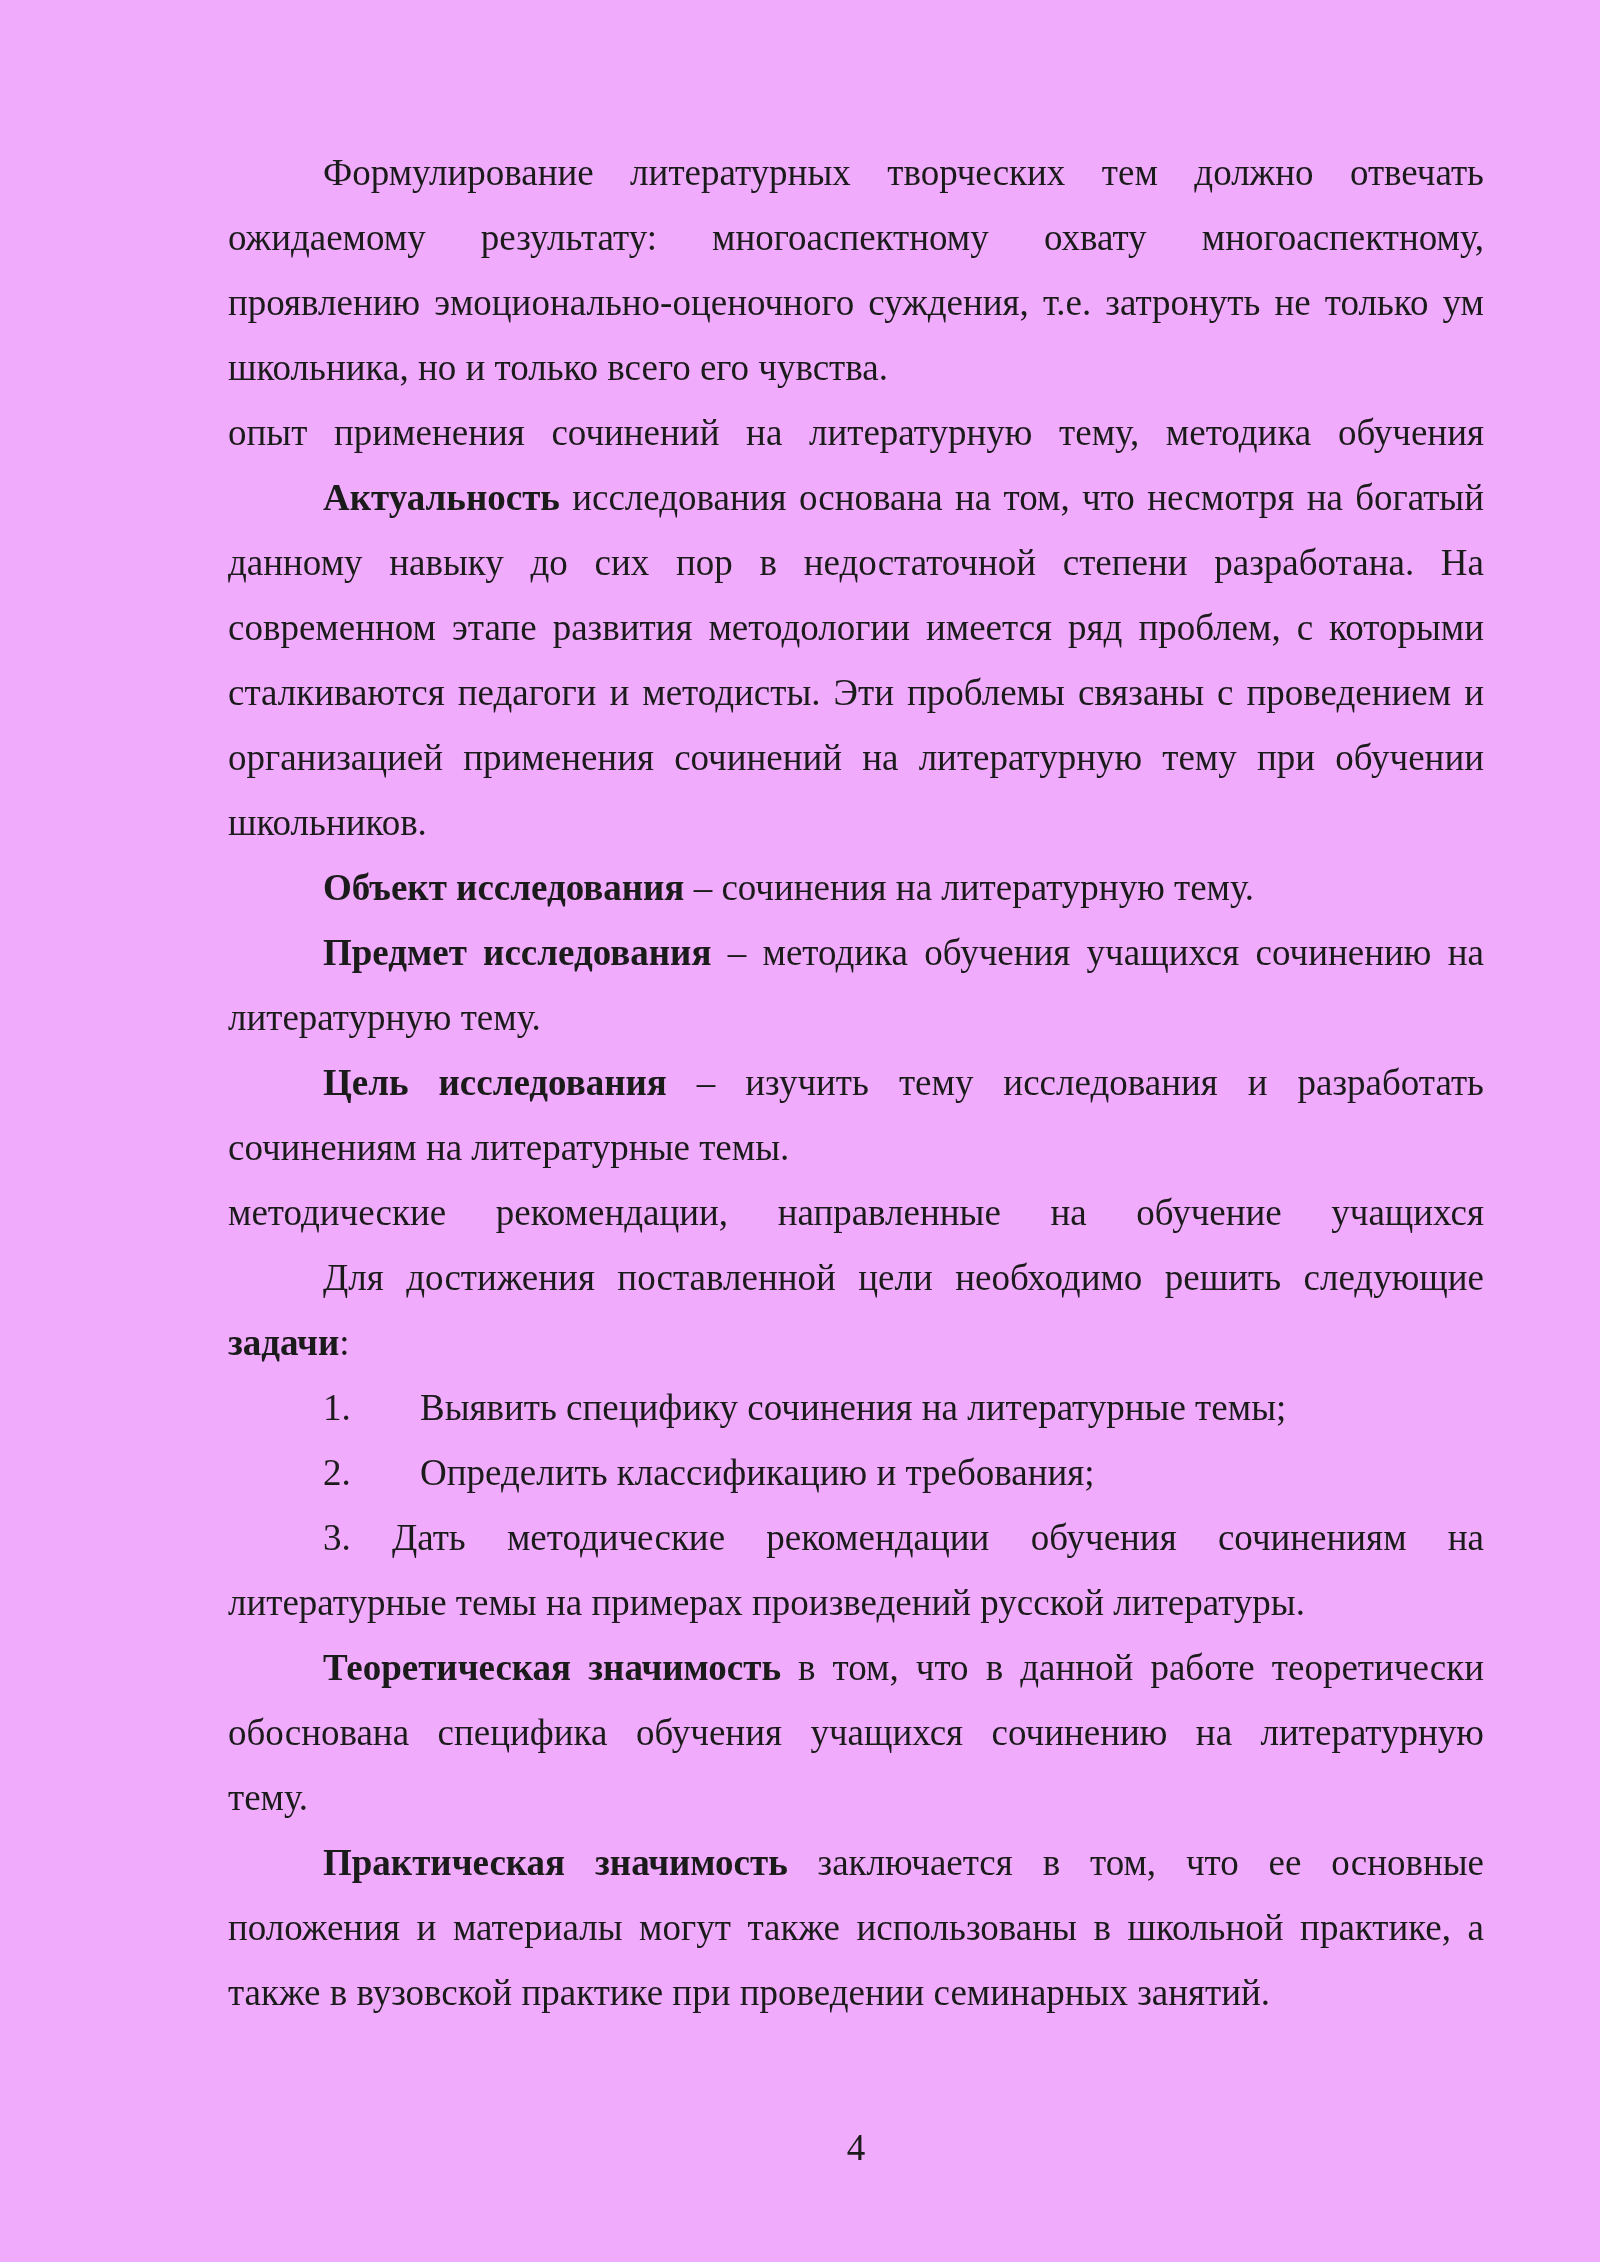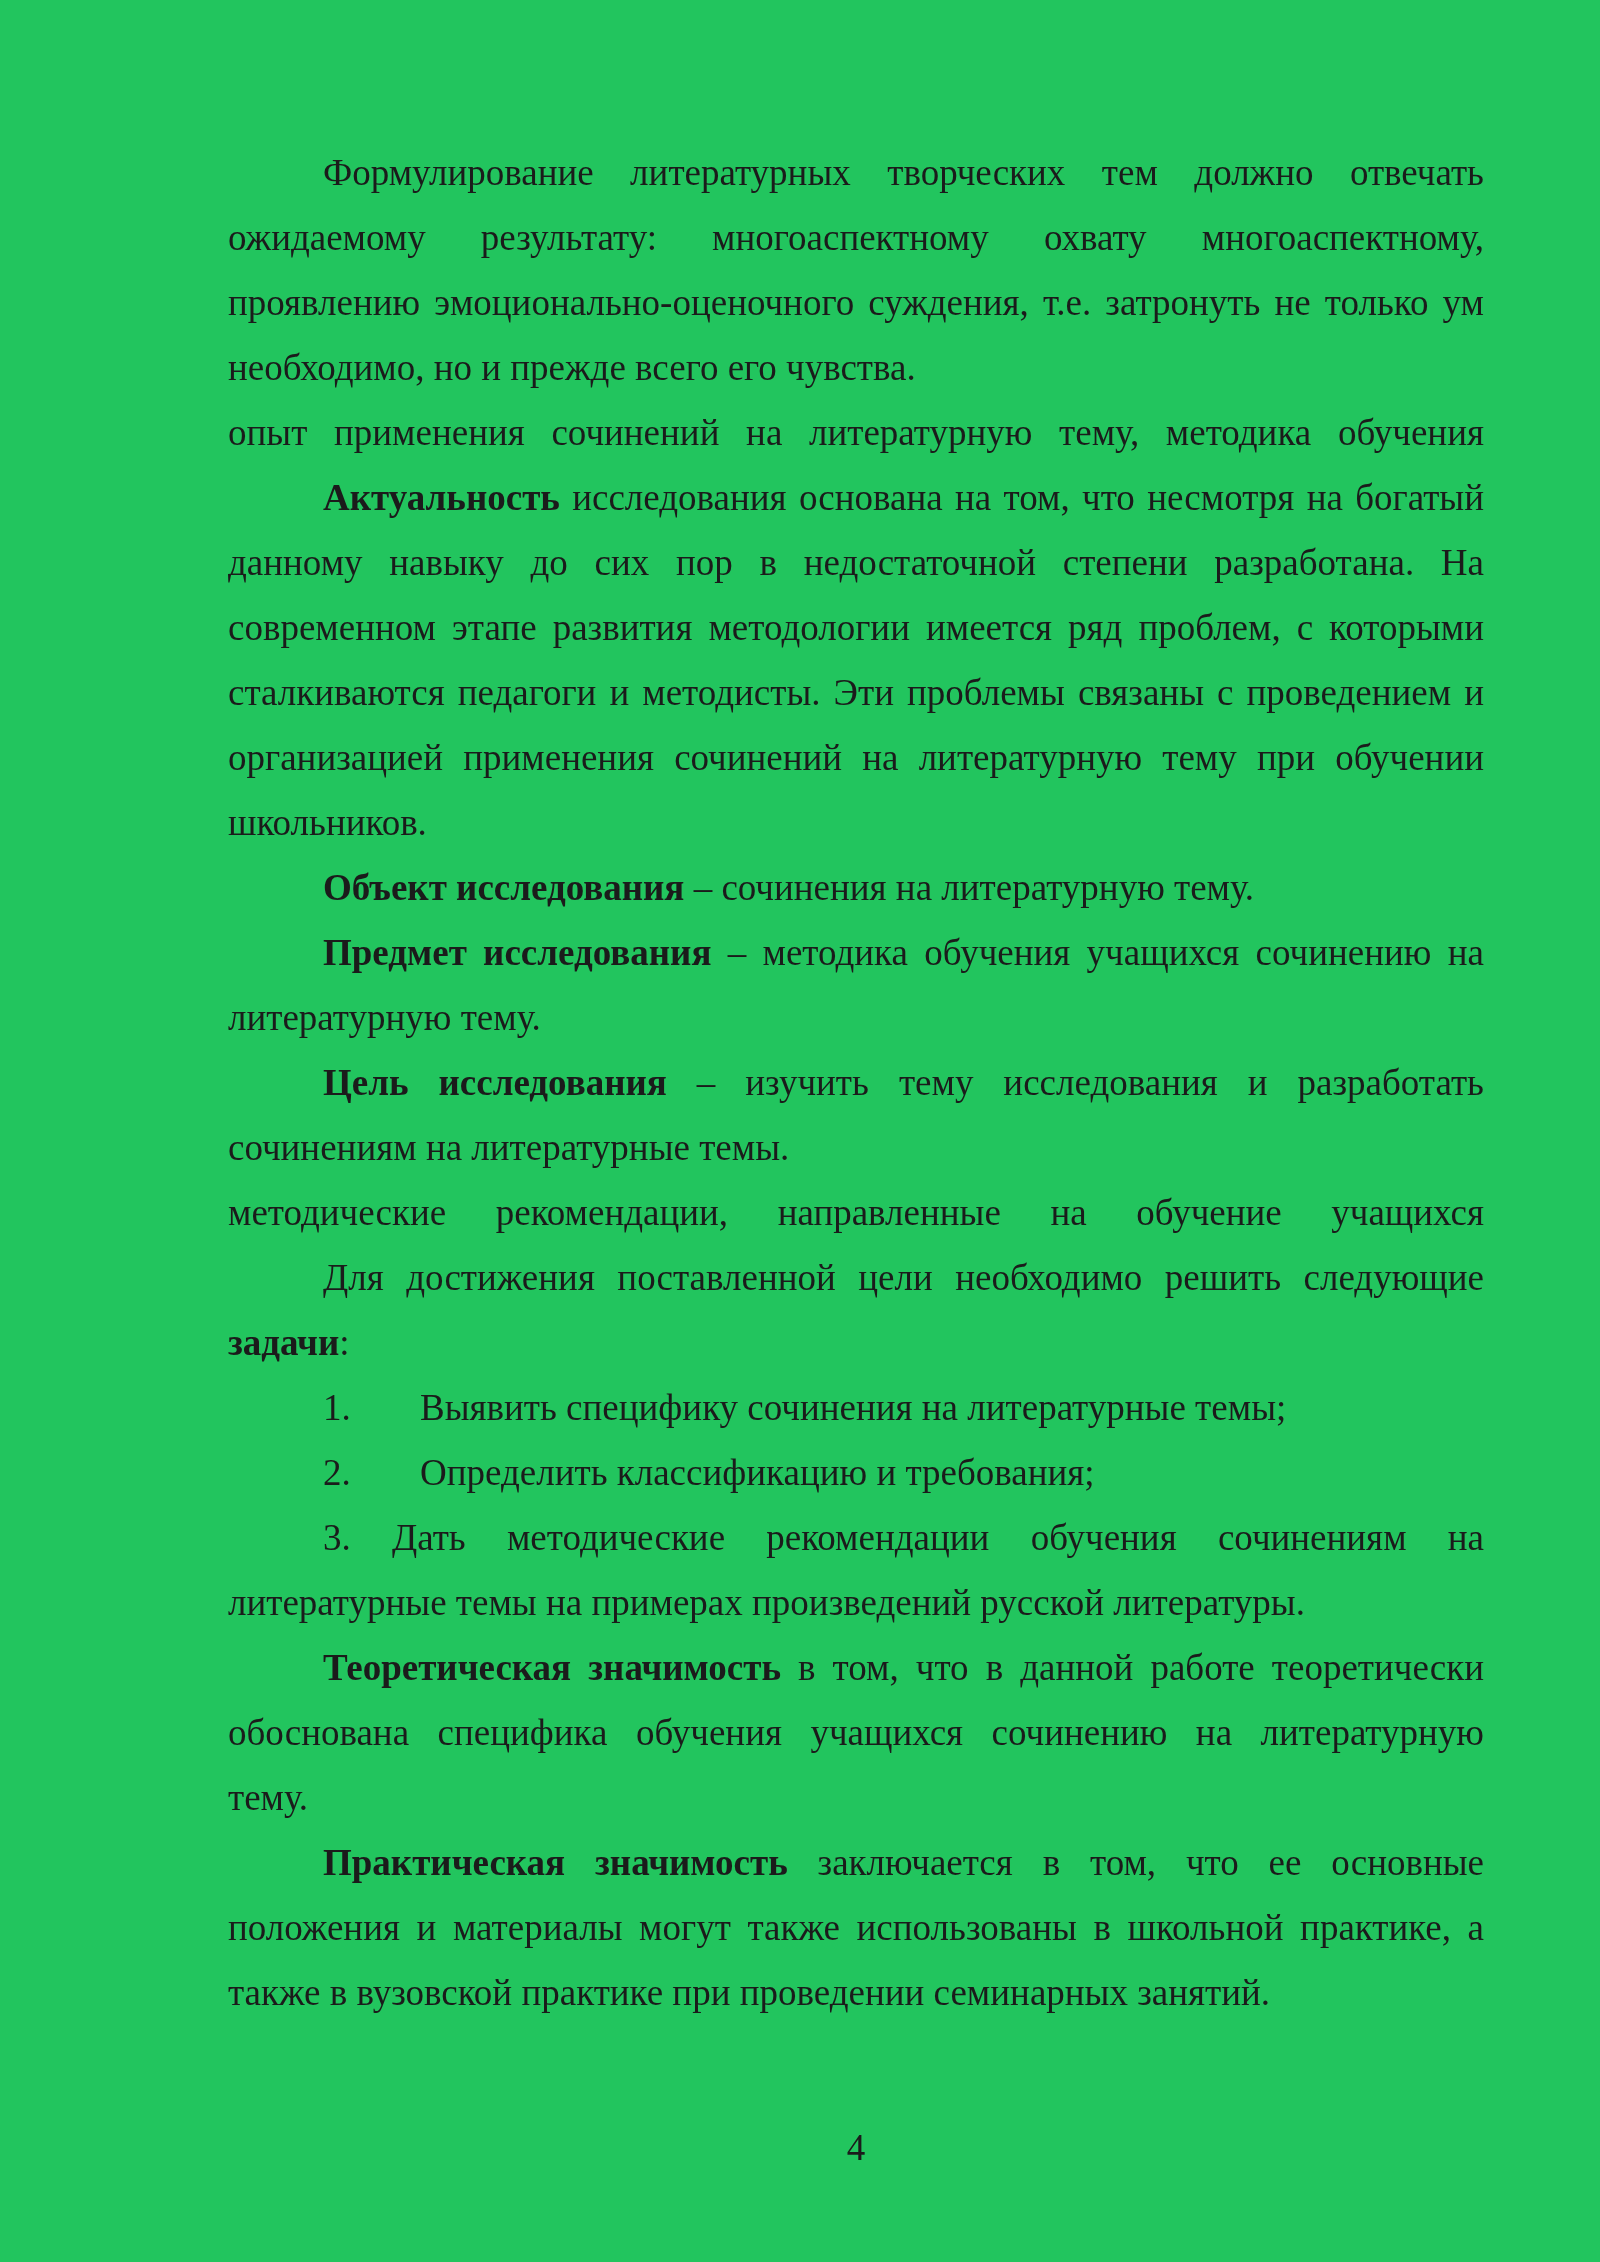--- a/index.html
+++ b/index.html
@@ -4,21 +4,21 @@
 <style>
   html, body {
     margin: 0;
     padding: 0;
     background: #ffffff;
   }
   .page {
     position: relative;
     width: 1600px;
     height: 2262px;
-    background: #22c55e;
+    background: #f0abfc;
     font-family: "Liberation Serif", "DejaVu Serif", serif;
     color: #1b1b1b;
     overflow: hidden;
   }
   .textblock {
     position: absolute;
     left: 228px;
     top: 140px;
     width: 1256px;
   }
@@ -59,21 +59,21 @@
   }
 </style>
 </head>
 <body>
 
 <div class="page">
   <div class="textblock">
       <div class="line j in"><span>Формулирование литературных творческих тем должно отвечать</span></div>
       <div class="line j"><span>ожидаемому результату: многоаспектному охвату многоаспектному,</span></div>
       <div class="line j"><span>проявлению эмоционально-оценочного суждения, т.е. затронуть не только ум</span></div>
-      <div class="line"><span>необходимо, но и прежде всего его чувства.</span></div>
+      <div class="line"><span>школьника, но и только всего его чувства.</span></div>
       <div class="line j"><span>опыт применения сочинений на литературную тему, методика обучения</span></div>
       <div class="line j in"><span class="b">Актуальность</span><span> исследования основана на том, что несмотря на богатый</span></div>
       <div class="line j"><span>данному навыку до сих пор в недостаточной степени разработана. На</span></div>
       <div class="line j"><span>современном этапе развития методологии имеется ряд проблем, с которыми</span></div>
       <div class="line j"><span>сталкиваются педагоги и методисты. Эти проблемы связаны с проведением и</span></div>
       <div class="line j"><span>организацией применения сочинений на литературную тему при обучении</span></div>
       <div class="line"><span>школьников.</span></div>
       <div class="line in"><span class="b">Объект исследования</span><span> – сочинения на литературную тему.</span></div>
       <div class="line j in"><span class="b">Предмет исследования</span><span> – методика обучения учащихся сочинению на</span></div>
       <div class="line"><span>литературную тему.</span></div>

